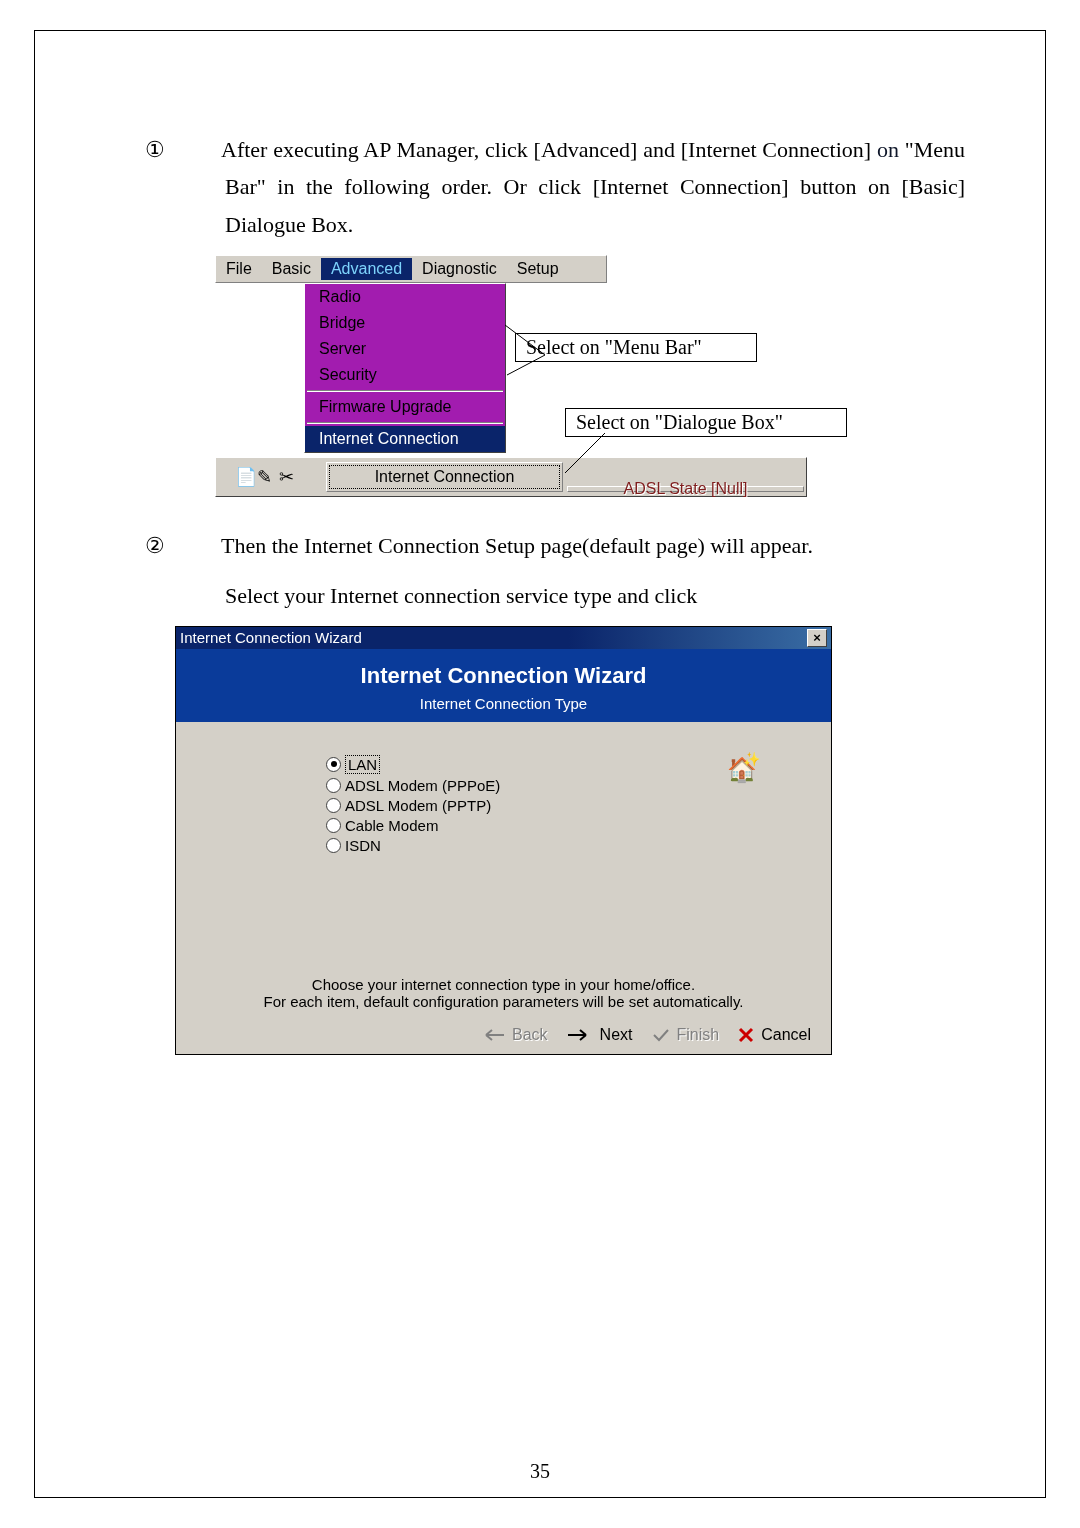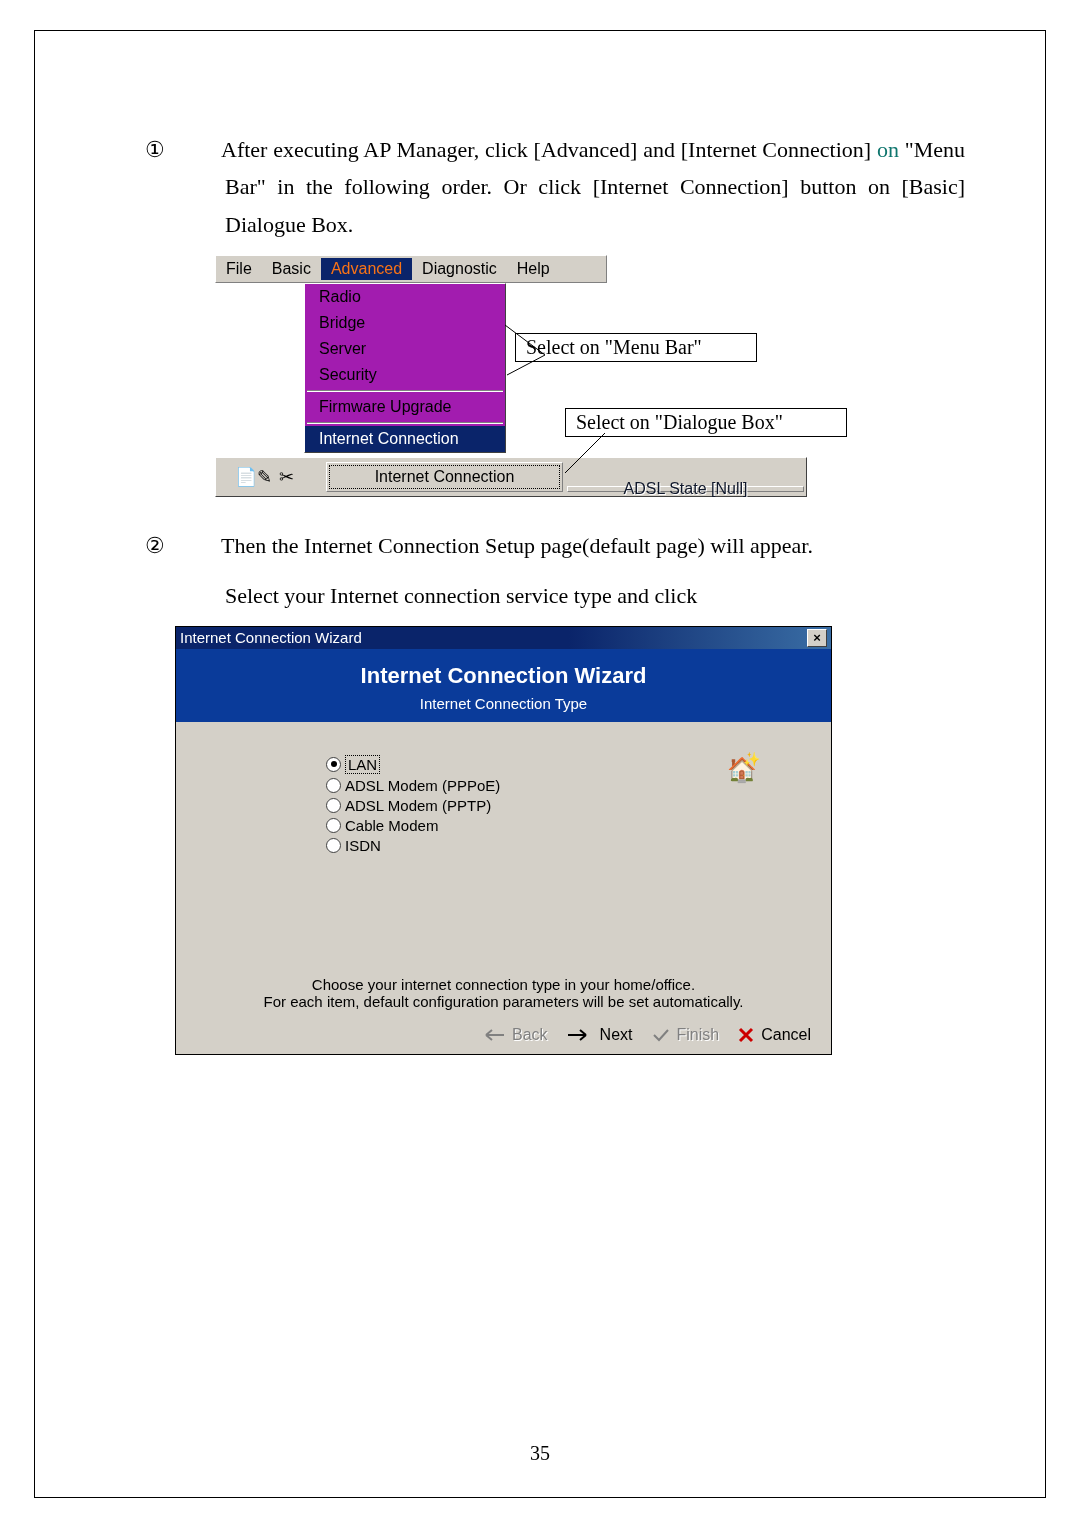--- a/index.html
+++ b/index.html
@@ -36,21 +36,21 @@
     line-height: 1.7;
     margin: 0 0 12px 0;
     padding-left: 110px;
     text-indent: -40px;
     text-align: justify;
   }
   .step .marker {
     display: inline-block;
     width: 36px;
   }
-  .red { color: #0f766e; }
+  .red { color: #0f172a; }
   .figure-wrap {
     margin-left: 100px;
     margin-bottom: 30px;
   }
 
   
   .fig1 {
     position: relative;
     width: 680px;
   }
@@ -63,21 +63,21 @@
     align-items: center;
     font-family: Tahoma, sans-serif;
     font-size: 16px;
     width: 390px;
   }
   .menubar .mi {
     padding: 2px 10px;
   }
   .menubar .mi.sel {
     background: #0a246a;
-    color: #f97316;
+    color: #7dd3fc;
   }
   .dropdown {
     position: relative;
     margin-left: 89px;
     width: 200px;
     background: #a21caf;
     border-left:1px solid #fff; border-top:1px solid #fff;
     border-right:1px solid #404040; border-bottom:1px solid #404040;
     font-family: Tahoma, sans-serif;
     font-size: 16px;
@@ -116,21 +116,21 @@
     display:flex; align-items:center; justify-content:center;
     border-left:1px solid #fff; border-top:1px solid #fff;
     border-right:1px solid #808080; border-bottom:1px solid #808080;
     margin: 4px 2px;
     padding: 0 8px;
   }
   .toolbar .btn.highlight {
     outline: 1px dotted #000;
     outline-offset: -4px;
   }
-  .toolbar .btn.disabled { color: #0f172a; text-shadow: 1px 1px 0 #fff; margin-top: 28px; }
+  .toolbar .btn.disabled { color: #7f1d1d; text-shadow: 1px 1px 0 #fff; margin-top: 28px; }
   .callout {
     position: absolute;
     background: #fff;
     border: 1px solid #000;
     font-size: 20px;
     font-family: "Times New Roman", serif;
     padding: 2px 10px;
     white-space: nowrap;
   }
   svg.callout-line { position:absolute; overflow:visible; }
@@ -196,21 +196,21 @@
     display:flex; justify-content:flex-end; align-items:flex-start;
     gap: 18px;
     padding: 4px 20px 10px 20px;
     font-size: 16px;
   }
   .fig2 .footerbar .grp {display:flex;align-items:center;gap:6px;}
   .fig2 .footerbar .dis {color:#808080; text-shadow:1px 1px 0 #fff;}
 
   .page-number {
     position: absolute;
-    bottom: 32px;
+    bottom: 14px;
     left: 0; right: 0;
     text-align: center;
     font-size: 20px;
   }
 </style>
 </head>
 <body>
 
 <div class="page">
   <div class="page-inner">
@@ -220,21 +220,21 @@
       <span class="marker">①</span><span>After executing AP Manager, click [Advanced] and [Internet Connection]</span><span class="red"> on</span><span> "Menu Bar" in the following order. Or click [Internet Connection] button on [Basic] Dialogue Box.</span>
     </div>
 
     <div class="figure-wrap">
       <div class="fig1">
         <div class="menubar">
           <div class="mi">File</div>
           <div class="mi">Basic</div>
           <div class="mi sel">Advanced</div>
           <div class="mi">Diagnostic</div>
-          <div class="mi">Help</div>
+          <div class="mi">Setup</div>
         </div>
         <div class="dropdown">
           <div class="di">Radio</div>
           <div class="di">Bridge</div>
           <div class="di">Server</div>
           <div class="di">Security</div>
           <div class="sep"></div>
           <div class="di">Firmware Upgrade</div>
           <div class="sep"></div>
           <div class="di sel">Internet Connection</div>

